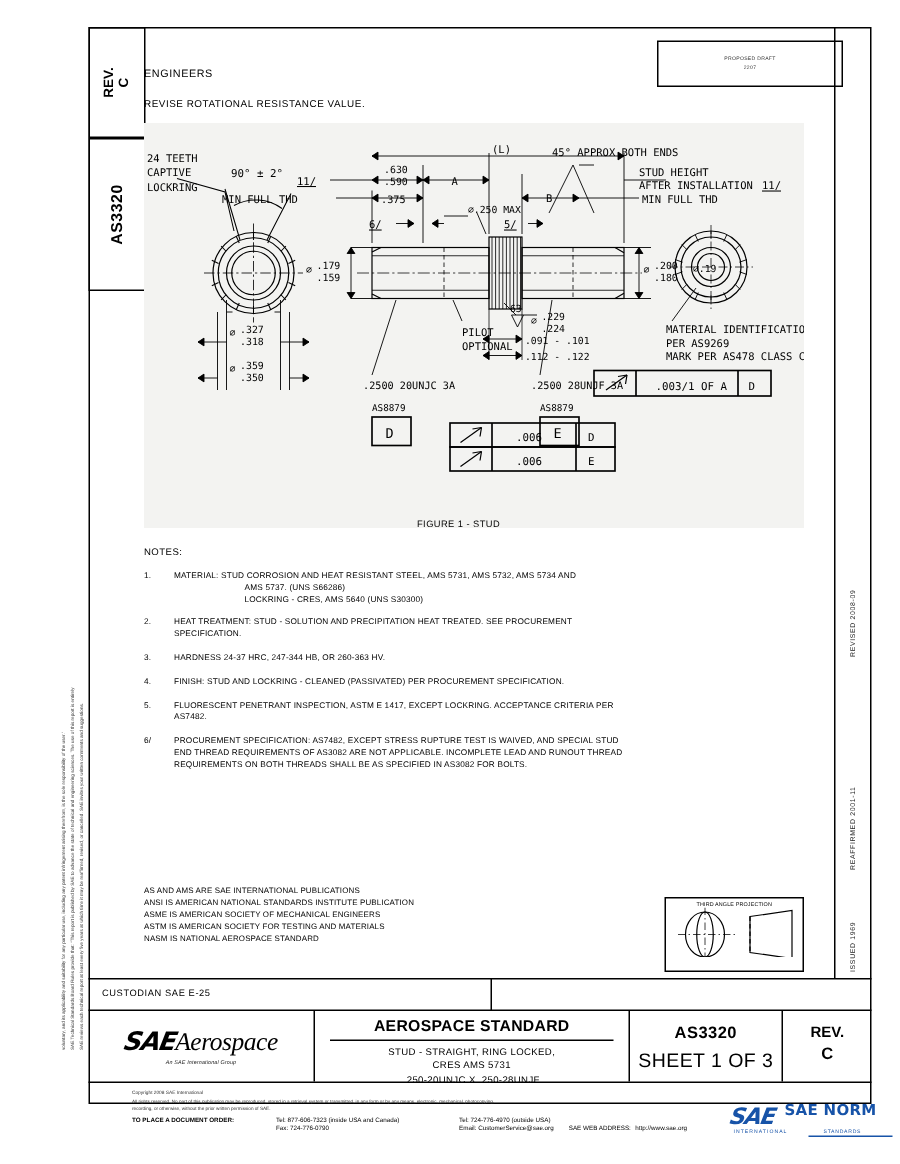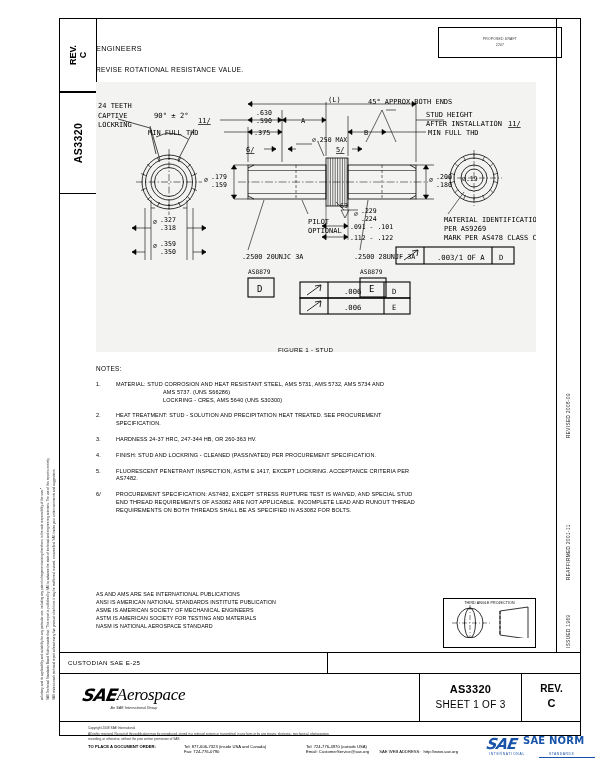--- a/index.html
+++ b/index.html
@@ -58,21 +58,21 @@
   #tb-logo{left:59px;width:150px;border-left:none;}
   #tb-title{left:209px;width:210px;}
   #tb-num{left:419px;width:102px;}
   #tb-rev{left:521px;width:60px;}
   #tb-bottom{left:59px;top:721px;width:522px;height:0;border-top:1.2px solid #000;}
 
   #tb-title .t1{font-size:10.5px;font-weight:bold;text-align:center;letter-spacing:.2px;padding-top:4px;}
   #tb-title .rule{margin:2.5px 10px 3px 10px;border-top:1.1px solid #000;}
   #tb-title .t2{font-size:6.4px;text-align:center;line-height:1.55;letter-spacing:.25px;}
   #tb-num .n1{font-size:11px;font-weight:bold;text-align:center;padding-top:9px;letter-spacing:.3px;}
-  #tb-num .n2{font-size:10px;text-align:center;padding-top:4px;letter-spacing:.3px;}
+  #tb-num .n2{font-size:13px;text-align:center;padding-top:4px;letter-spacing:.3px;}
   #tb-rev .r1{font-size:10px;font-weight:bold;text-align:center;padding-top:9px;}
   #tb-rev .r2{font-size:11px;font-weight:bold;text-align:center;padding-top:3px;}
 
   
   #logo{position:absolute;left:0;top:0;width:150px;height:47px;display:flex;flex-direction:column;
         align-items:center;justify-content:center;}
   #logo .row{display:flex;align-items:center;}
   #logo .sae{font-weight:bold;font-size:17px;font-style:italic;letter-spacing:-1px;
              transform:skewX(-11deg);font-family:"DejaVu Sans",sans-serif;}
   #logo .aero{font-size:17px;font-style:italic;font-family:"Liberation Serif",serif;letter-spacing:-.3px;text-align:right;}
@@ -494,20 +494,29 @@
   <div class="tbcell" id="tb-logo">
     <div id="logo">
       <div class="row">
         <span class="sae">SAE</span>
         <span class="aero">Aerospace</span>
       </div>
       <div class="sub">An SAE International Group</div>
     </div>
   </div>
 
+  <div class="tbcell" id="tb-title">
+    <div class="t1">AEROSPACE STANDARD</div>
+    <div class="rule"></div>
+    <div class="t2">
+      <div>STUD - STRAIGHT, RING LOCKED,</div>
+      <div>CRES AMS 5731</div>
+      <div>.250-20UNJC X .250-28UNJF</div>
+    </div>
+  </div>
 
   <div class="tbcell" id="tb-num">
     <div class="n1">AS3320</div>
     <div class="n2">SHEET 1 OF 3</div>
   </div>
 
   <div class="tbcell" id="tb-rev">
     <div class="r1">REV.</div>
     <div class="r2">C</div>
   </div>

